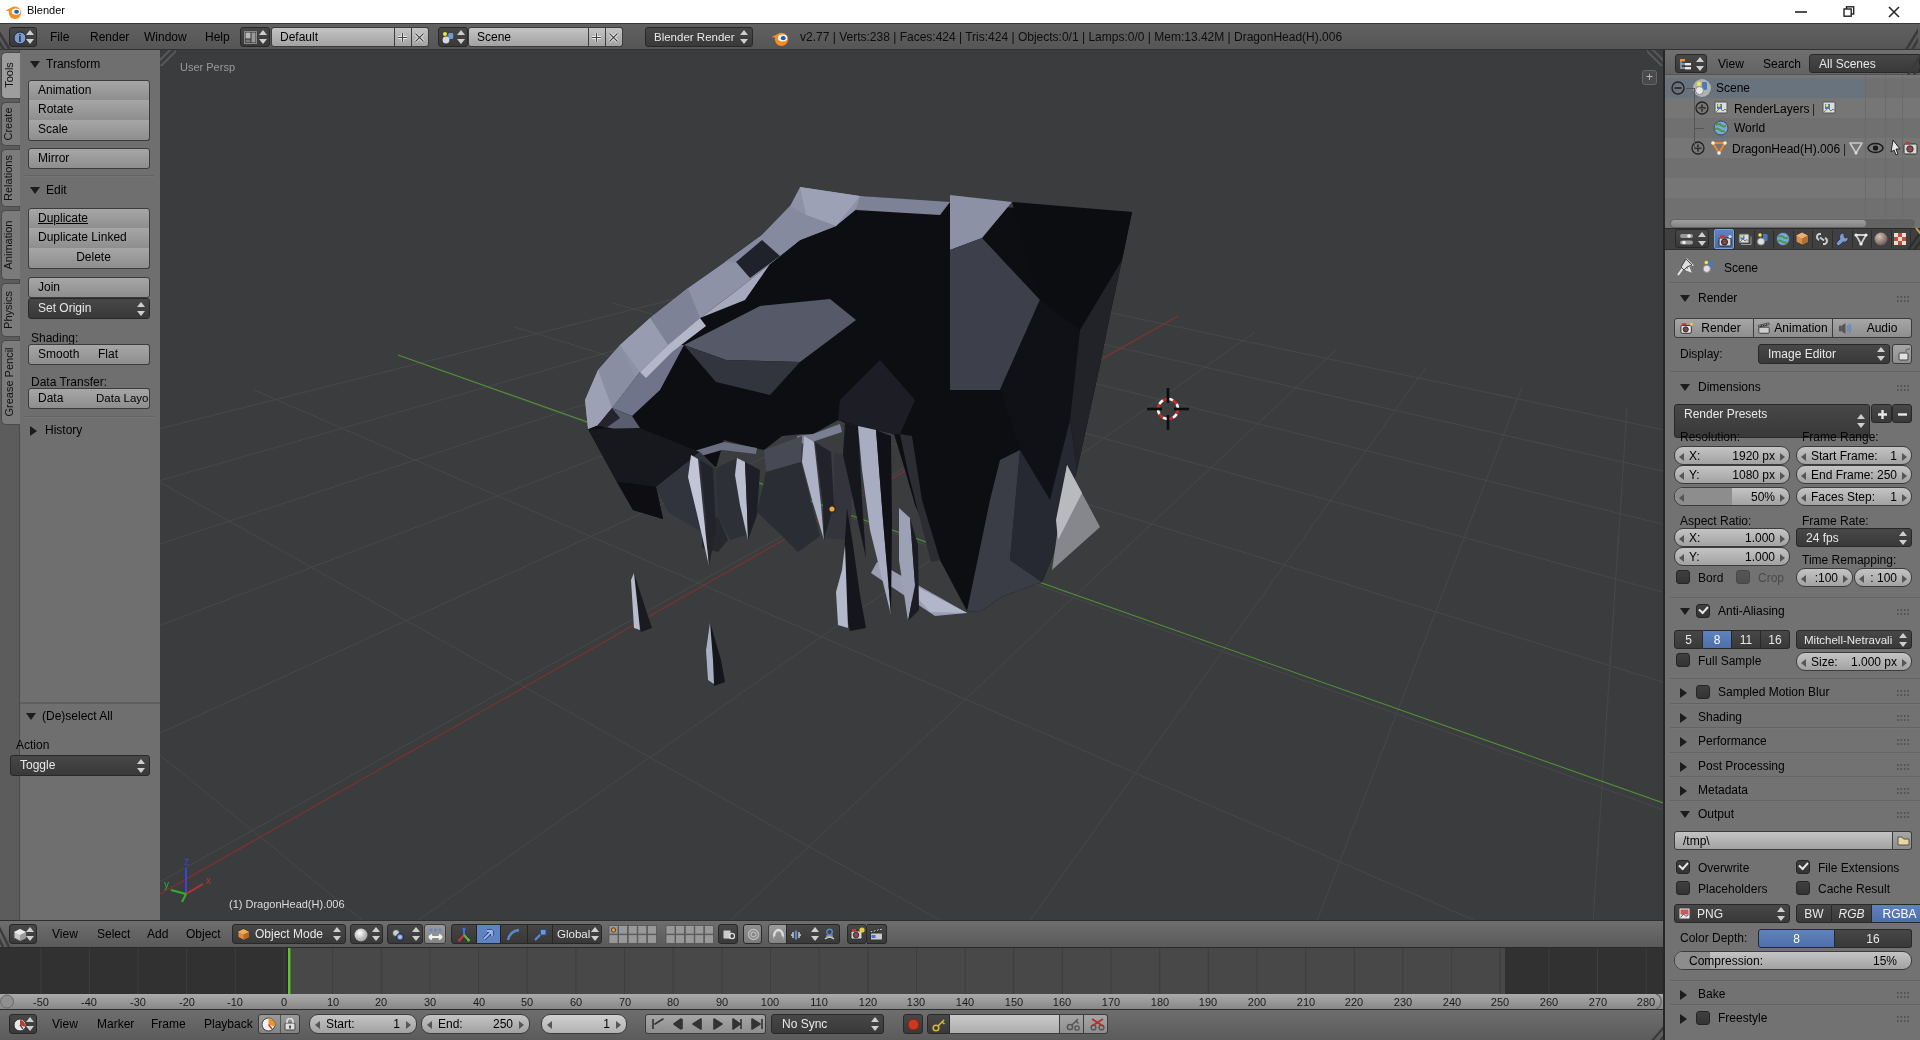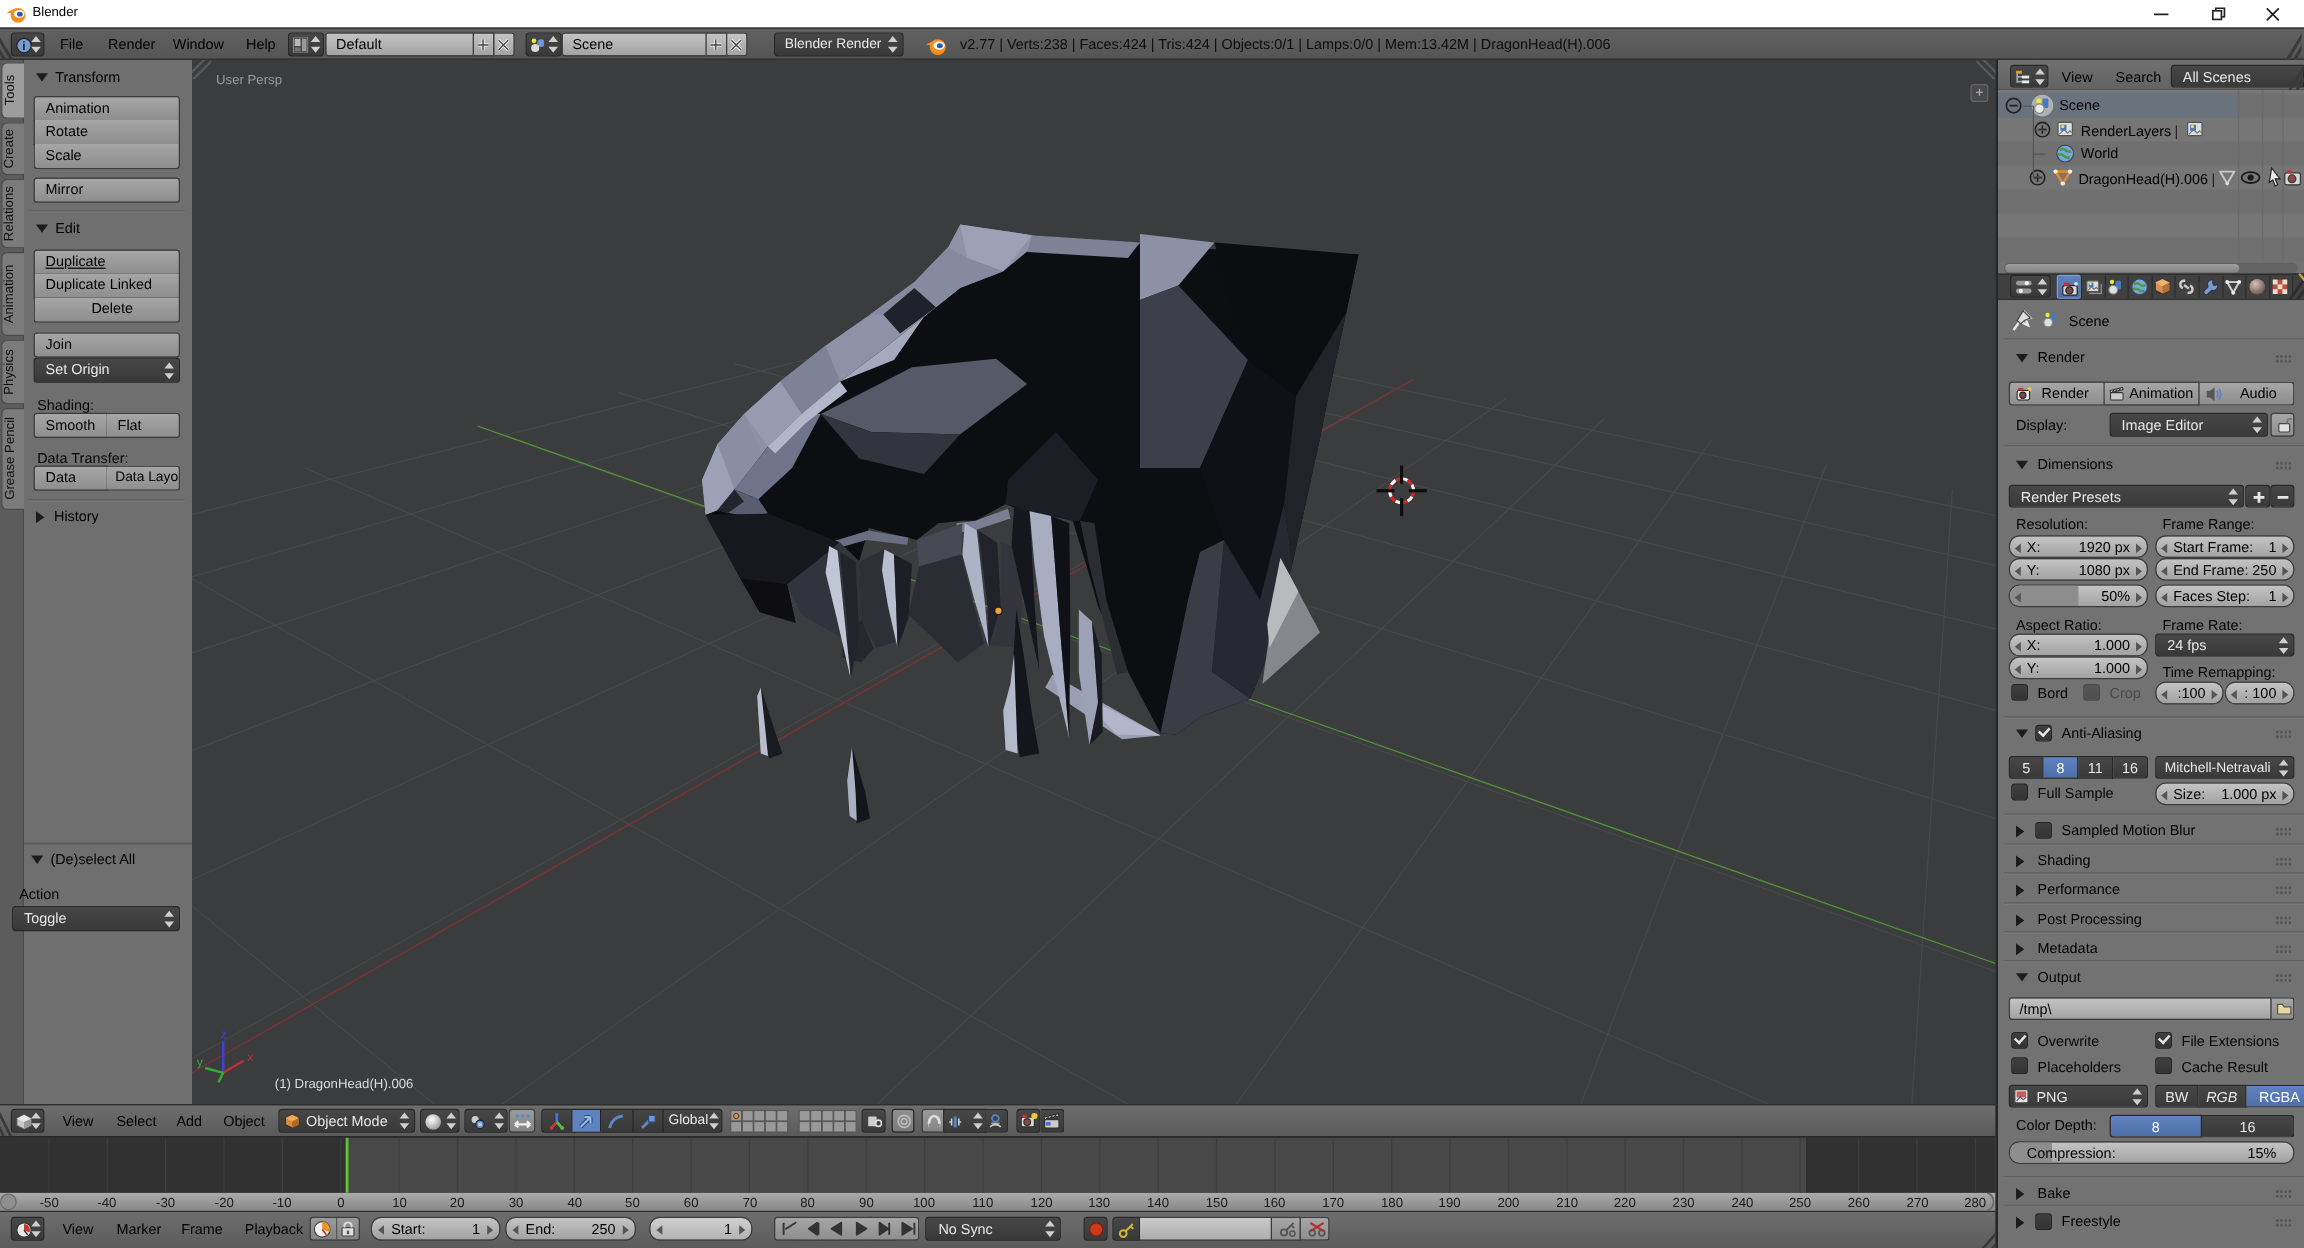--- a/index.html
+++ b/index.html
@@ -799,21 +799,21 @@
 <span class="abs lbl" style="left:1680px;top:347px;">Display:</span>
 <div class="abs dmenu" style="left:1758px;top:344px;width:132px;height:20px;"><span style="margin-left:9px;line-height:19px;">Image Editor</span><div class="updn"></div></div>
 <div class="abs btn" style="left:1892px;top:344px;width:20px;height:20px;"><svg width="12" height="13" style="margin:3px 0 0 3px" viewBox="0 0 12 13">
       <rect x="1" y="5" width="9" height="7" rx="1" fill="#e0e0e0" stroke="#444"></rect>
       <path d="M8 5 V3.5 a2.6 2.6 0 0 1 5.2 0" fill="none" stroke="#777" stroke-width="1.5"></path>
     </svg></div>
 <div class="abs sep" style="left:1670px;top:371px;width:250px;"></div>
 <div class="abs" style="left:1680px;top:380px;color:#000;"><span class="hdrtri"></span></div>
 <div class="abs" style="left:1698px;top:380px;color:#000;">Dimensions</div>
 <div class="dots" style="left:1896px;top:384px;"></div>
-<div class="abs dmenu" style="left:1674px;top:404px;width:196px;height:19px;"><span style="margin-left:9px;line-height:18px;">Render Presets</span><div class="updn"></div></div>
+<div class="abs dmenu" style="left:1674px;top:404px;width:196px;height:34px;"><span style="margin-left:9px;line-height:18px;">Render Presets</span><div class="updn"></div></div>
 <div class="abs dmenu" style="left:1871px;top:404px;width:21px;height:19px;"><svg width="11" height="11" style="margin:4px 0 0 5px" viewBox="0 0 11 11">
       <path d="M5.5 1 V10 M1 5.5 H10" stroke="#e8e8e8" stroke-width="2.4"></path>
     </svg></div>
 <div class="abs dmenu" style="left:1892px;top:404px;width:20px;height:19px;"><svg width="11" height="11" style="margin:4px 0 0 4px" viewBox="0 0 11 11">
       <path d="M1 5.5 H10" stroke="#e8e8e8" stroke-width="2.4"></path>
     </svg></div>
 <span class="abs lbl" style="left:1680px;top:430px;">Resolution:</span>
 <span class="abs lbl" style="left:1802px;top:430px;">Frame Range:</span>
 <div class="abs pill" style="left:1674px;top:446px;width:116px;height:19px;overflow:hidden;">
 <span class="arrL" style="position:absolute;left:4px;top:5.5px;"></span>

